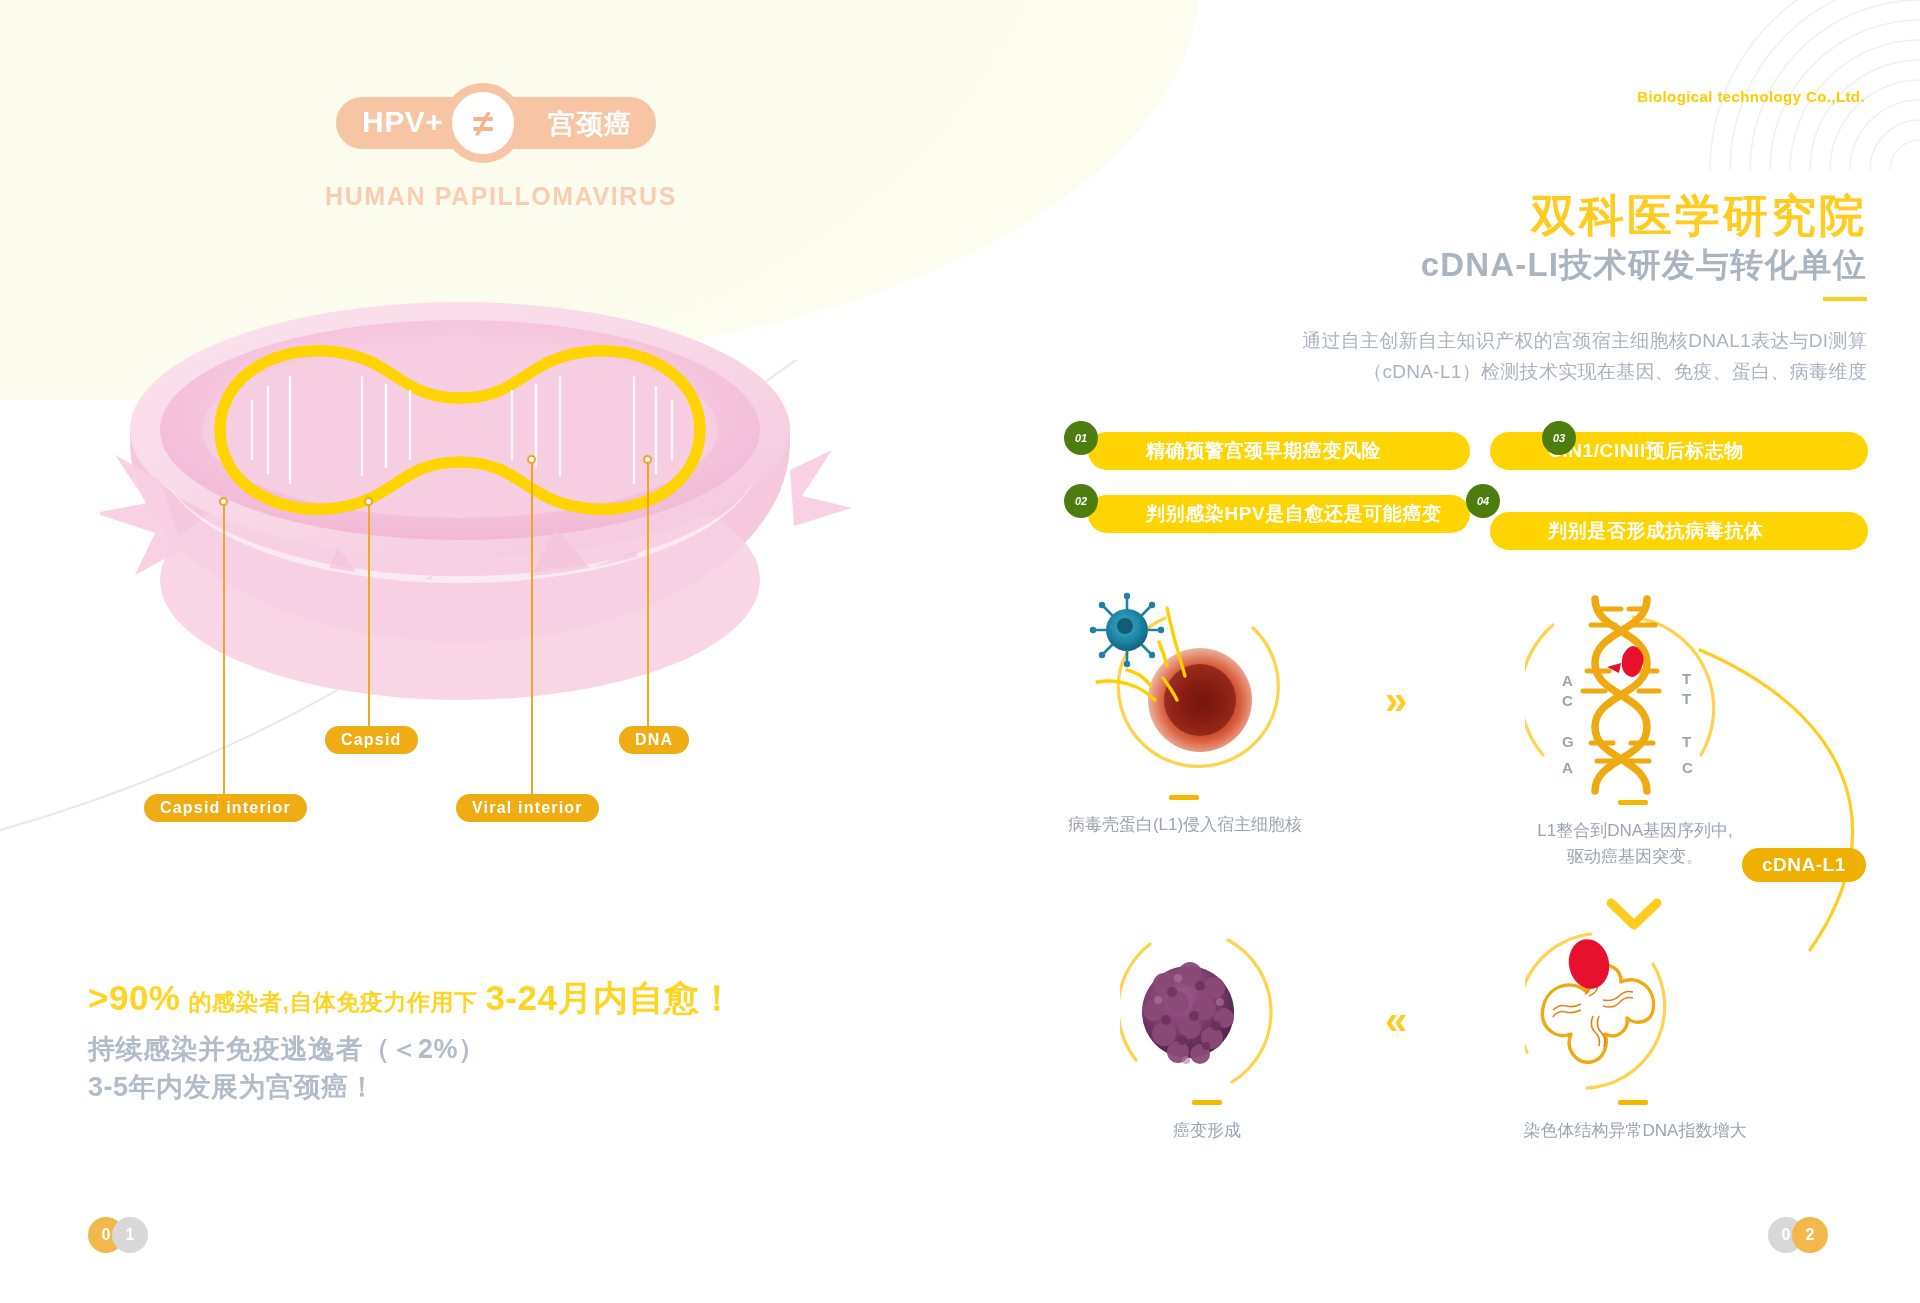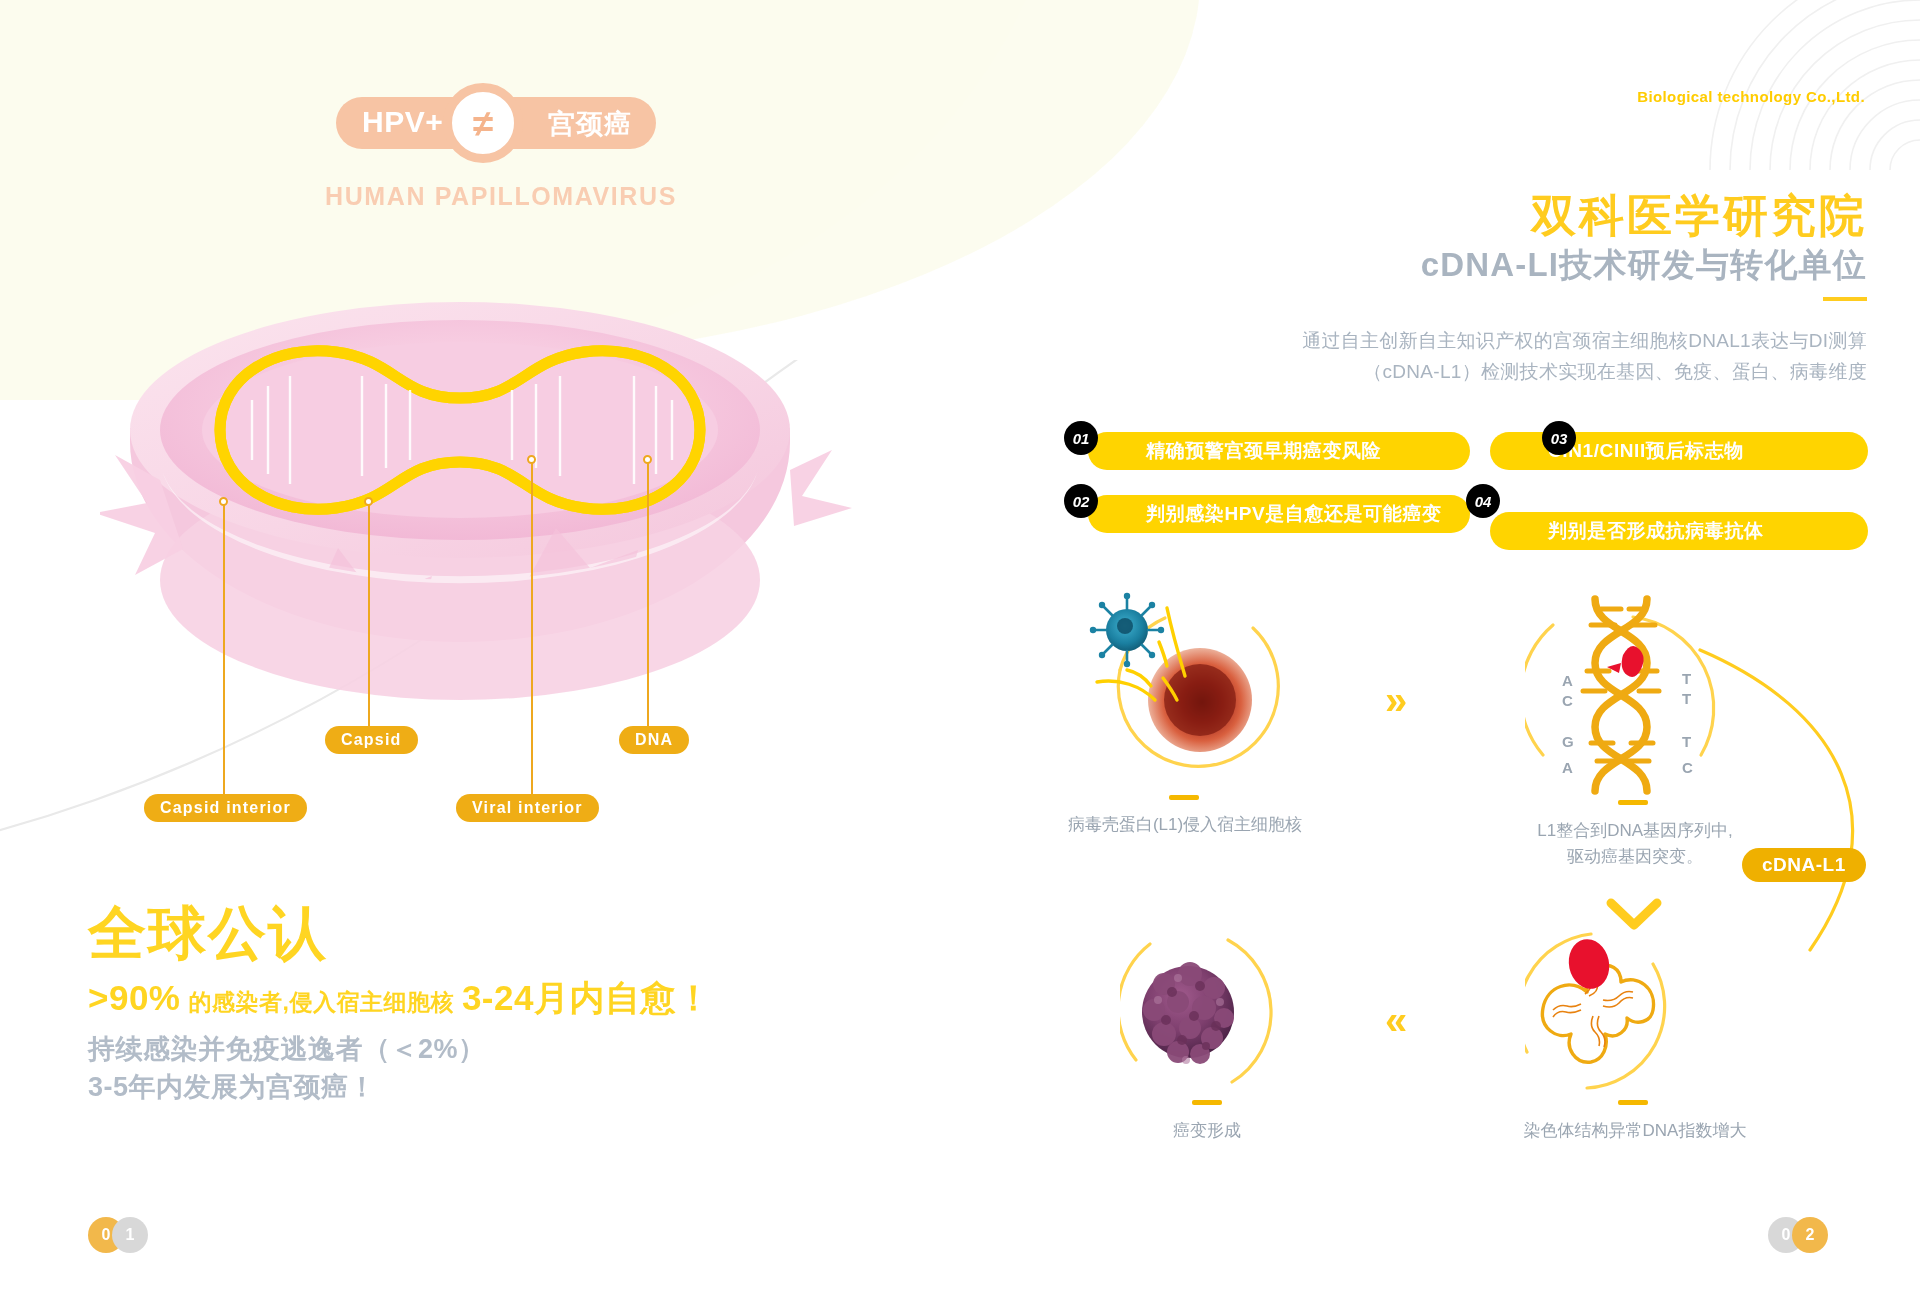--- a/index.html
+++ b/index.html
@@ -111,21 +111,21 @@
   
   .pill {
     position: absolute; height: 38px; background: #ffd400; border-radius: 19px;
     display: flex; align-items: center; z-index: 4;
   }
   .pill .pill-text {
     color: #ffffff; font-size: 19px; font-weight: 700; letter-spacing: .6px; padding-left: 58px;
   }
   .pill-num {
     position: absolute; width: 34px; height: 34px; border-radius: 50%;
-    background: #000000; color: #ffffff; font-size: 15px; font-weight: 700;
+    background: #4d7c0f; color: #ffffff; font-size: 11px; font-weight: 700;
     display: flex; align-items: center; justify-content: center; z-index: 5;
     font-style: italic;
   }
 
   
   .proc-caption {
     position: absolute; text-align: center; color: #9aa5b1; font-size: 17px;
     line-height: 26px; z-index: 4;
   }
   .proc-dash {
@@ -277,24 +277,23 @@
   <div class="pin-label" style="left:325px; top:726px;">Capsid</div>
 
   <div class="pin-dot" style="left:527px; top:455px;"></div>
   <div class="pin-line" style="left:531px; top:462px; height:332px;"></div>
   <div class="pin-label" style="left:456px; top:794px;">Viral interior</div>
 
   <div class="pin-dot" style="left:643px; top:455px;"></div>
   <div class="pin-line" style="left:647px; top:462px; height:264px;"></div>
   <div class="pin-label" style="left:619px; top:726px;">DNA</div>
 
-  <div class="claim-title">全球公认</div>
   <div class="claim-line2">
     <span class="big">&gt;90%</span>
-    <span class="mid">的感染者,侵入宿主细胞核</span>
+    <span class="mid">的感染者,自体免疫力作用下</span>
     <span class="big2">3-24月内自愈！</span>
   </div>
   <div class="claim-body">
     <div>持续感染并免疫逃逸者（＜2%）</div>
     <div>3-5年内发展为宫颈癌！</div>
   </div>
 
   <div class="brand-top">Biological  technology Co.,Ltd.</div>
   <div class="rt-title">双科医学研究院</div>
   <div class="rt-sub">cDNA-LI技术研发与转化单位</div>

